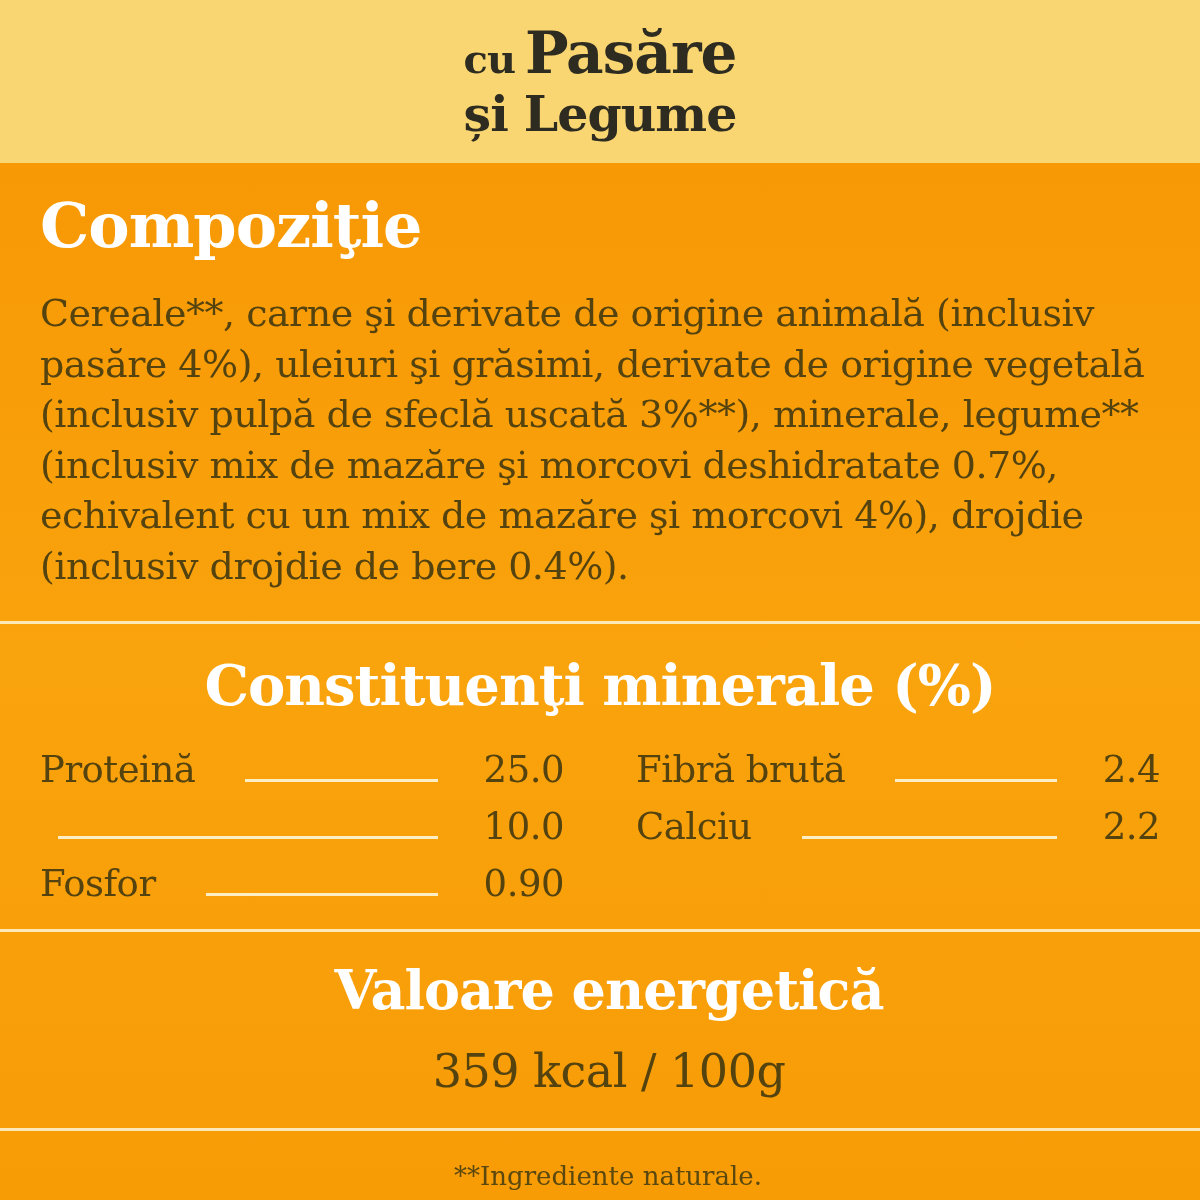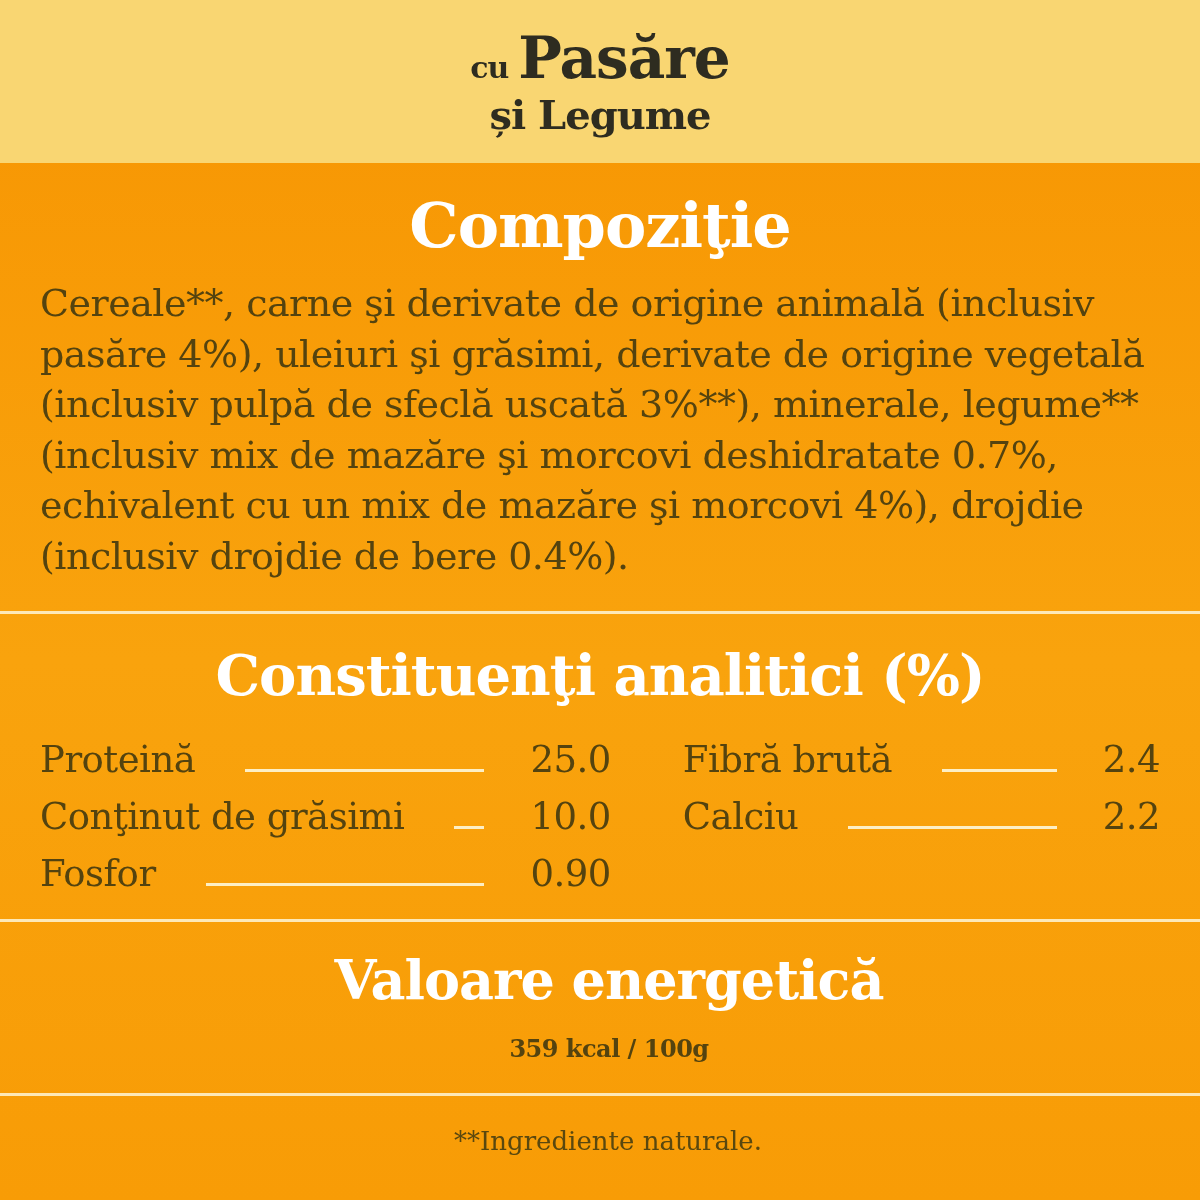--- a/index.html
+++ b/index.html
@@ -16,32 +16,31 @@
     height: 163px;
     background: #f9d672;
     display: flex; flex-direction: column;
     align-items: center; justify-content: center;
     color: #2e2c20;
     font-weight: bold;
     line-height: 1.0;
     letter-spacing: -1px;
   }
   .banner .line1 { font-size: 58px; }
-  .banner .line1 .small { font-size: 30px; margin-right: 10px; }
-  .banner .line2 { font-size: 40px; margin-top: 8px; }
+  .banner .line1 .small { font-size: 40px; margin-right: 10px; }
+  .banner .line2 { font-size: 49px; margin-top: 8px; }
 
   
   .composition { padding: 26px 40px 0 40px; }
   .composition h1 {
-    margin: 0 0 16px 0;
+    margin: 0 0 26px 0;
     color: #ffffff;
     font-size: 62px;
     font-weight: bold;
     letter-spacing: -1px;
-    text-align: center;
   }
   .composition p {
     margin: 0;
     color: #54430f;
     font-size: 38px;
     line-height: 1.33;
     letter-spacing: -0.5px;
   }
 
   
@@ -92,23 +91,22 @@
   .energy { padding: 18px 22px 0 40px; text-align: center; }
   .energy h2 {
     margin: 0 0 22px 0;
     color: #ffffff;
     font-size: 54px;
     font-weight: bold;
     letter-spacing: -1px;
   }
   .energy .kcal {
     color: #54430f;
-    font-size: 24px;
+    font-size: 46px;
     letter-spacing: -0.5px;
-    font-weight: bold;
   }
 
   
   .footnote {
     padding: 22px 24px 0 40px;
     text-align: center;
     color: #5a480f;
     font-size: 26px;
   }
 </style>
@@ -125,36 +123,35 @@
   </div>
 
   <div class="composition">
     <h1>Compoziţie</h1>
     <p>Cereale**, carne şi derivate de origine animală (inclusiv pasăre 4%), uleiuri şi grăsimi, derivate de origine vegetală (inclusiv pulpă de sfeclă uscată 3%**), minerale, legume** (inclusiv mix de mazăre şi morcovi deshidratate 0.7%, echivalent cu un mix de mazăre şi morcovi 4%), drojdie (inclusiv drojdie de bere 0.4%).</p>
   </div>
 
   <hr class="divider div1">
 
   <div class="analytical">
-    <h2>Constituenţi analitici (%)</h2>
+    <h2>Constituenţi minerale (%)</h2>
     <div class="nutrient-grid">
 
       <div class="nutrient-row">
         <span class="nutrient-label">Proteină</span>
         <span class="leader-line"></span>
         <span class="nutrient-value">25.0</span>
       </div>
       <div class="nutrient-row">
         <span class="nutrient-label">Fibră brută</span>
         <span class="leader-line"></span>
         <span class="nutrient-value">2.4</span>
       </div>
 
       <div class="nutrient-row">
-        <span class="nutrient-label">Conţinut de grăsimi</span>
         <span class="leader-line"></span>
         <span class="nutrient-value">10.0</span>
       </div>
       <div class="nutrient-row">
         <span class="nutrient-label">Calciu</span>
         <span class="leader-line"></span>
         <span class="nutrient-value">2.2</span>
       </div>
 
       <div class="nutrient-row">

